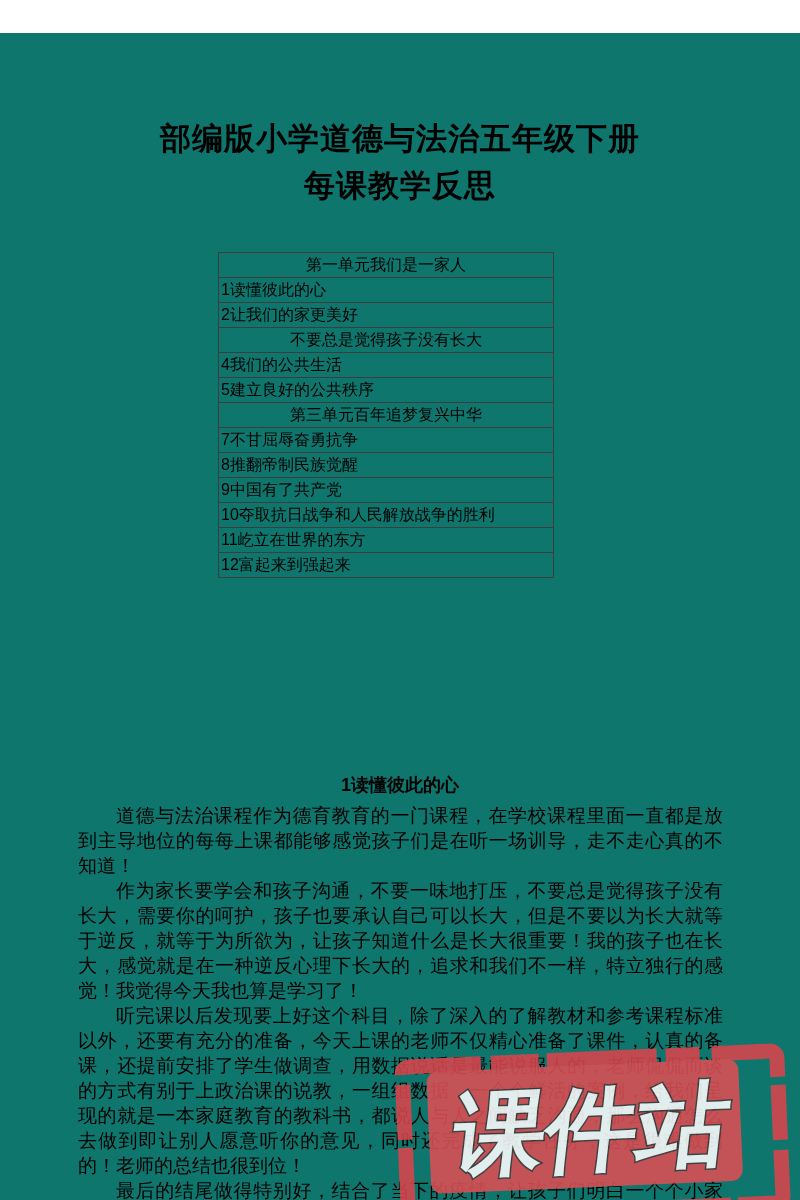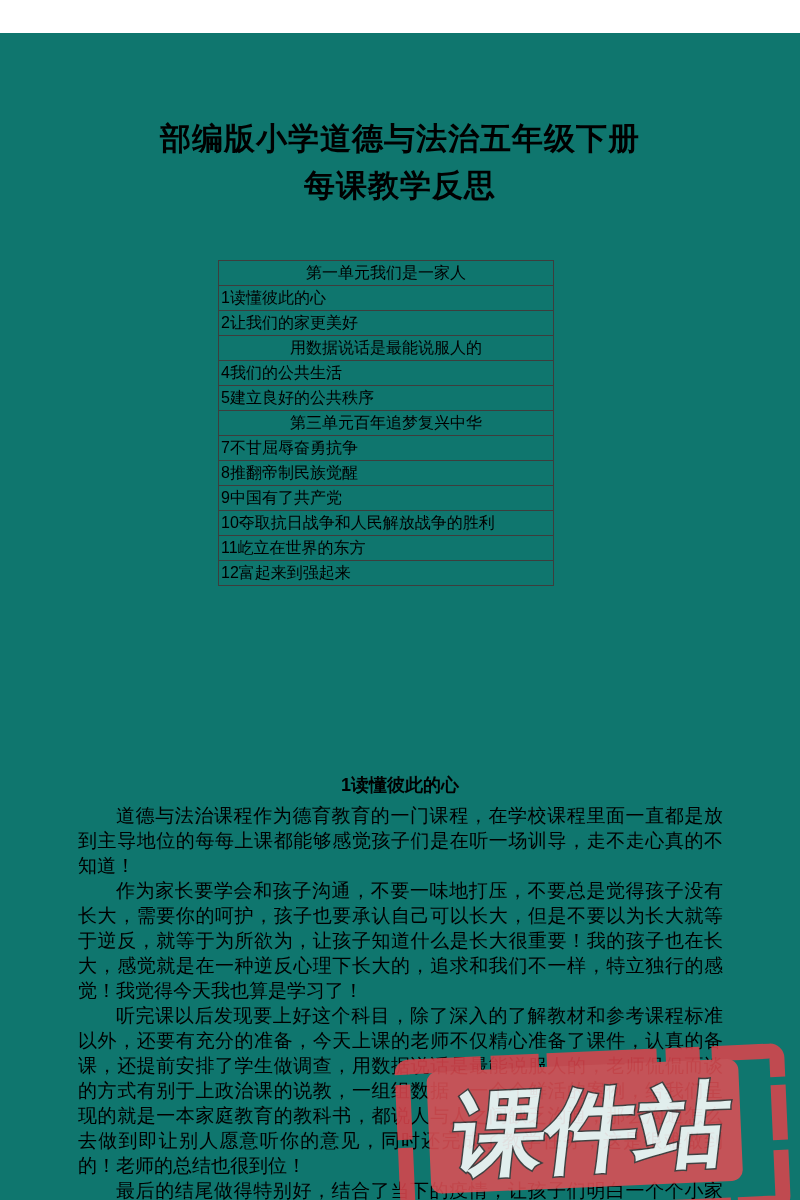--- a/index.html
+++ b/index.html
@@ -12,21 +12,21 @@
     color:#000000;
     margin-top:33px;
   }
   .doc-title{
     position:absolute;top:82px;left:0;width:100%;
     text-align:center;font-weight:bold;
     font-size:31px;line-height:47px;
     letter-spacing:1px;
   }
   table.toc{
-    position:absolute;top:227px;left:218px;
+    position:absolute;top:219px;left:218px;
     width:336px;border-collapse:collapse;
     table-layout:fixed;
   }
   table.toc td{
     border:1px solid #3d3d3d;
     height:24px;
     font-size:16px;
     line-height:1;
     padding:0 2px;
     white-space:nowrap;
@@ -65,21 +65,21 @@
       <tr>
           <td class="unit">第一单元我们是一家人</td>
         </tr>
       <tr>
           <td class="lesson">1读懂彼此的心</td>
         </tr>
       <tr>
           <td class="lesson">2让我们的家更美好</td>
         </tr>
       <tr>
-          <td class="unit">用数据说话是最能说服人的</td>
+          <td class="unit">不要总是觉得孩子没有长大</td>
         </tr>
       <tr>
           <td class="lesson">4我们的公共生活</td>
         </tr>
       <tr>
           <td class="lesson">5建立良好的公共秩序</td>
         </tr>
       <tr>
           <td class="unit">第三单元百年追梦复兴中华</td>
         </tr>

